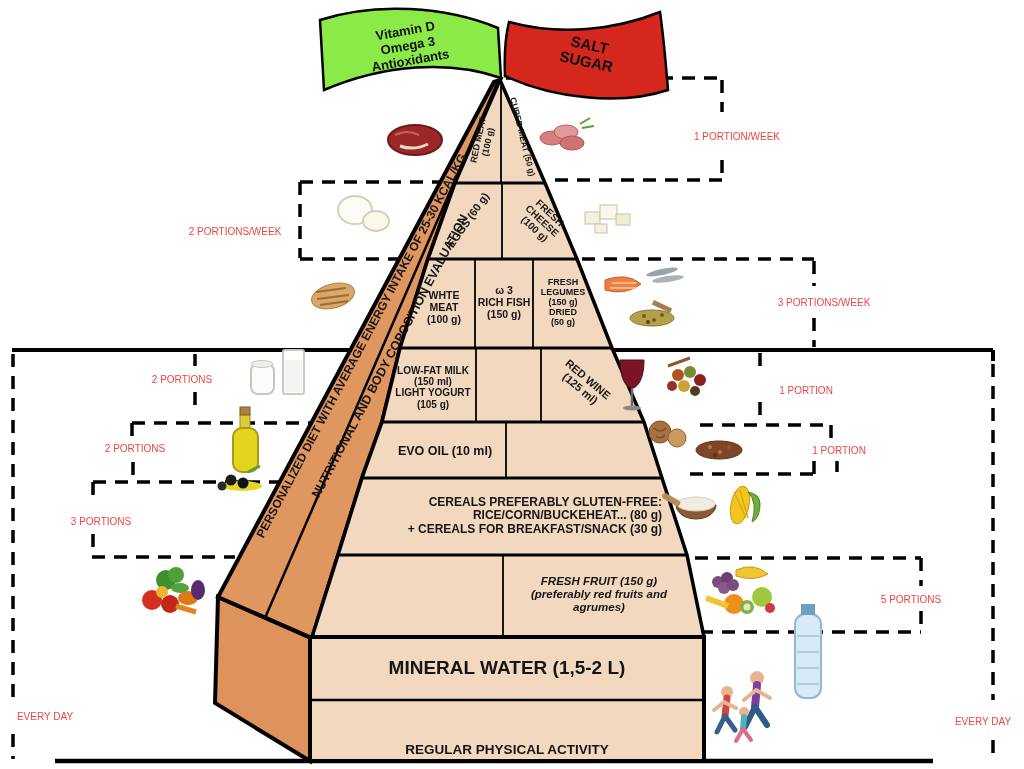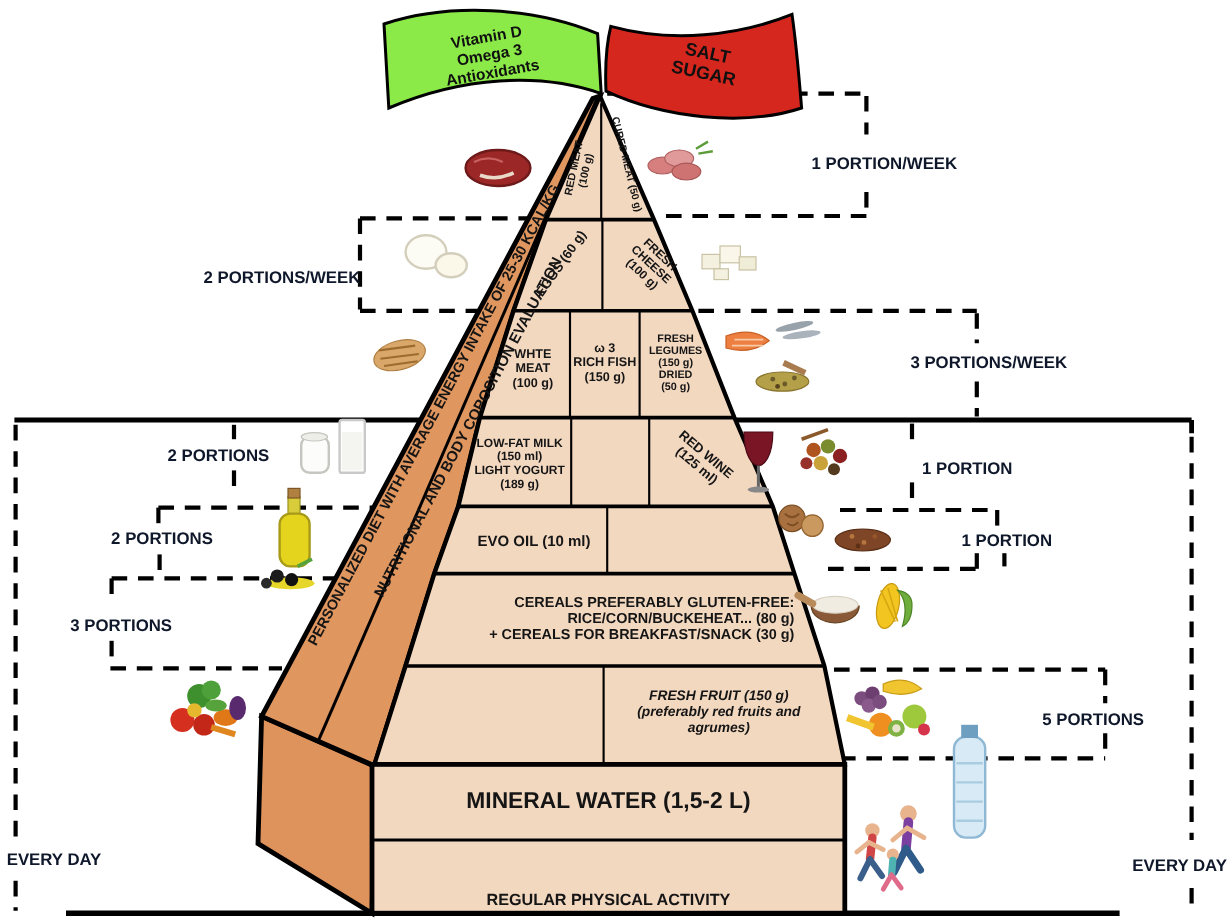--- a/index.html
+++ b/index.html
@@ -1,21 +1,21 @@
 <!DOCTYPE html>
 <html><head>
 <meta charset="utf-8">
 <style>
   html,body{margin:0;padding:0;background:#fff;}
   #stage{position:relative;width:1024px;height:769px;background:#fff;overflow:hidden;
          font-family:"Liberation Sans",sans-serif;}
   #stage svg{position:absolute;left:0;top:0;}
   .txt{position:absolute;font-weight:bold;color:#151515;text-align:center;
        white-space:pre-line;line-height:1.12;transform:translate(-50%,-50%);}
-  .portion{position:absolute;font-weight:bold;color:#0f172a;font-size:14px;
+  .portion{position:absolute;font-weight:normal;color:#ef4444;font-size:10px;
        white-space:nowrap;transform:translate(-50%,-50%);}
   .band{position:absolute;font-weight:bold;color:#101010;white-space:nowrap;
        text-align:center;}
 </style>
 </head>
 <body>
 
 <div id="stage">
 
 <svg width="1024" height="769" viewBox="0 0 1024 769">
@@ -257,21 +257,21 @@
 (150 g)</div>
   <div class="txt" style="left:563px;top:302px;width:64px;font-size:9px;">FRESH
 LEGUMES
 (150 g)
 DRIED
 (50 g)</div>
 
   <div class="txt" style="left:433px;top:387px;width:116px;font-size:10px;">LOW-FAT MILK
 (150 ml)
 LIGHT YOGURT
-(189 g)</div>
+(105 g)</div>
   <div class="txt" style="left:584px;top:384px;width:80px;font-size:11px;transform:translate(-50%,-50%) rotate(40deg);">RED WINE
 (125 ml)</div>
 
   <div class="txt" style="left:439px;top:451px;font-size:12.5px;white-space:nowrap;padding-left:12px;">EVO OIL (10 ml)</div>
 
   <div class="txt" style="left:512px;top:516px;width:300px;font-size:12px;text-align:right;">CEREALS PREFERABLY GLUTEN-FREE:
 RICE/CORN/BUCKEHEAT... (80 g)
 + CEREALS FOR BREAKFAST/SNACK (30 g)</div>
 
   <div class="txt" style="left:599px;top:594px;width:180px;font-size:11.5px;font-style:italic;">FRESH FRUIT (150 g)

